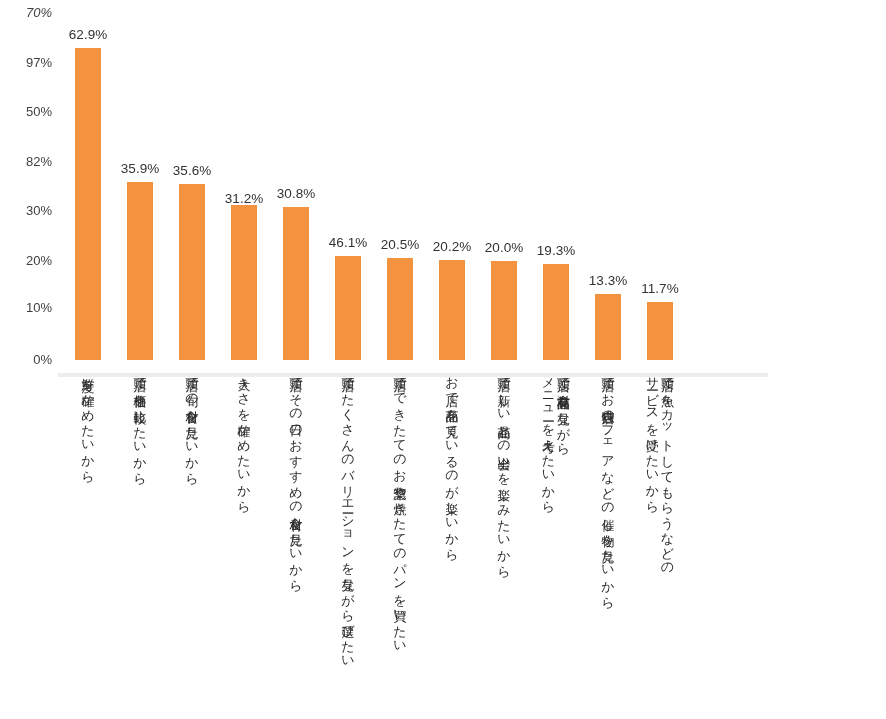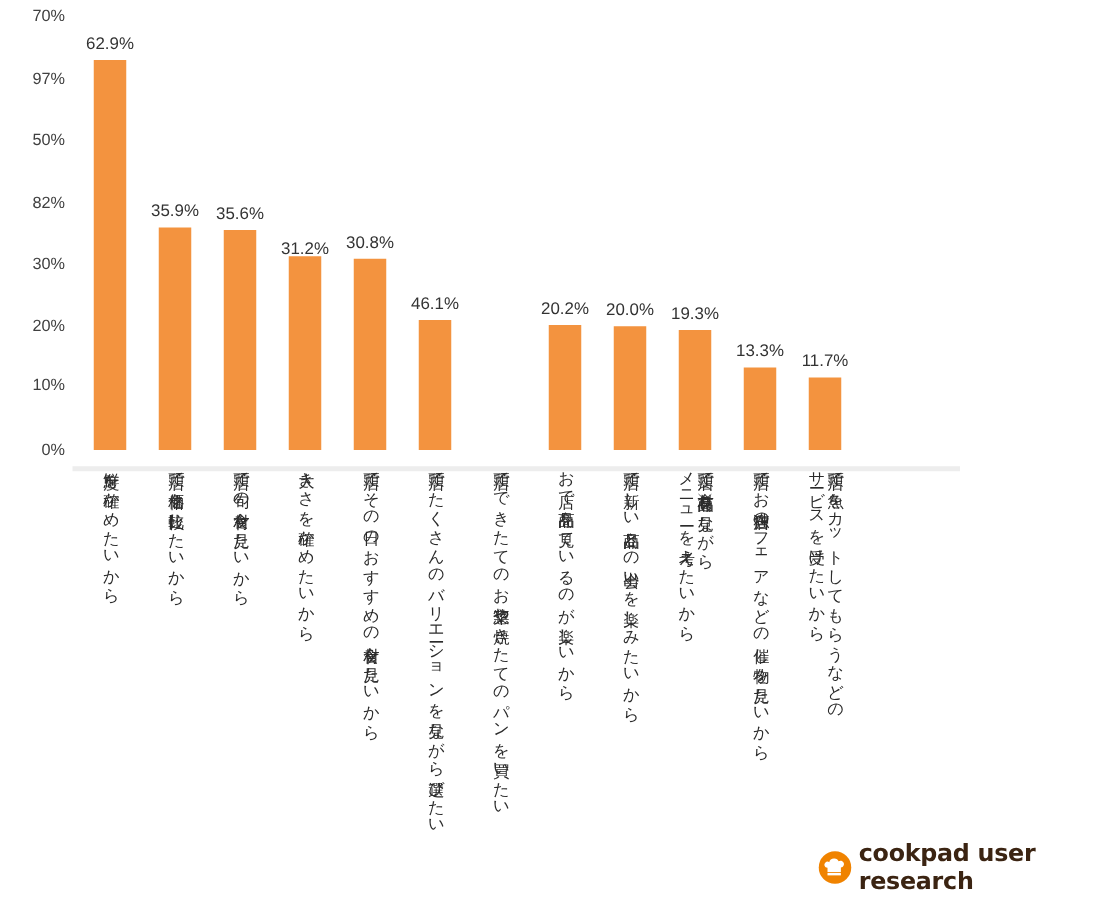--- a/index.html
+++ b/index.html
@@ -142,21 +142,21 @@
 <div id="chart-root">
 
   <div class="y-axis">
       <div class="y-tick" style="top: 353px;">0%</div>
       <div class="y-tick" style="top: 301px;">10%</div>
       <div class="y-tick" style="top: 253.857px;">20%</div>
       <div class="y-tick" style="top: 204.286px;">30%</div>
       <div class="y-tick" style="top: 154.714px;">82%</div>
       <div class="y-tick" style="top: 105.143px;">50%</div>
       <div class="y-tick" style="top: 55.5714px;">97%</div>
-      <div class="y-tick" style="top: 6px;">70%</div>
+      <div class="y-tick" style="top: 6px; font-style: italic;">70%</div>
     </div>
 
   <div class="plot-area">
     <div class="baseline"></div>
   <div class="bar-group" style="left: 4px; height: 347px;">
         <div class="bar" style="height: 311.804px; background: rgb(243, 147, 63);"></div>
         <div class="bar-value" style="bottom: 317.804px;">62.9%</div>
       </div>
       <div class="bar-group" style="left: 56px; height: 347px;">
         <div class="bar" style="height: 177.961px; background: rgb(243, 147, 63);"></div>
@@ -171,20 +171,24 @@
         <div class="bar-value" style="bottom: 154px;">31.2%</div>
       </div>
       <div class="bar-group" style="left: 212px; height: 347px;">
         <div class="bar" style="height: 152.68px; background: rgb(243, 147, 63);"></div>
         <div class="bar-value" style="bottom: 158.68px;">30.8%</div>
       </div>
       <div class="bar-group" style="left: 264px; height: 347px;">
         <div class="bar" style="height: 103.604px; background: rgb(243, 147, 63);"></div>
         <div class="bar-value" style="bottom: 109.604px;">46.1%</div>
       </div>
+      <div class="bar-group" style="left: 316px; height: 347px;">
+        <div class="bar" style="height: 101.621px; background: rgb(243, 147, 63);"></div>
+        <div class="bar-value" style="bottom: 107.621px;">20.5%</div>
+      </div>
       <div class="bar-group" style="left: 368px; height: 347px;">
         <div class="bar" style="height: 100.134px; background: rgb(243, 147, 63);"></div>
         <div class="bar-value" style="bottom: 106.134px;">20.2%</div>
       </div>
       <div class="bar-group" style="left: 420px; height: 347px;">
         <div class="bar" style="height: 99.1429px; background: rgb(243, 147, 63);"></div>
         <div class="bar-value" style="bottom: 105.143px;">20.0%</div>
       </div>
       <div class="bar-group" style="left: 472px; height: 347px;">
         <div class="bar" style="height: 95.6729px; background: rgb(243, 147, 63);"></div>
@@ -234,23 +238,14 @@
       </div>
       <div class="cat-label" style="left: 524px;">
         <span class="cat-line">店頭でお店独自のフェアなどの催し物を見たいから</span>
       </div>
       <div class="cat-label" style="left: 576px;">
         <span class="cat-line">店頭で魚をカットしてもらうなどの</span>
         <span class="cat-line">サービスを受けたいから</span>
       </div>
     </div>
 
-  <div class="logo">
-    <span class="logo-mark">
-      <svg width="20" height="18" viewBox="0 0 20 18" aria-hidden="true">
-        <path d="M4 9.2 C1.6 8.8 0.8 6.6 2.2 5.1 C3.1 4.1 4.6 4.1 5.4 4.7 C5.6 2.8 7.5 1.6 9.6 1.8 C11.2 1.9 12.4 2.8 12.9 4.0 C14.2 3.2 16.0 3.6 16.8 4.9 C17.8 6.4 16.8 8.6 14.7 9.0 L14.7 12.6 L4 12.6 Z" fill="#ffffff"></path>
-        <rect x="4" y="13.3" width="10.7" height="2.0" fill="#ffffff"></rect>
-      </svg>
-    </span>
-    <span class="logo-text">cookpad user research</span>
-  </div>
 
 </div>
 
 </body></html>

